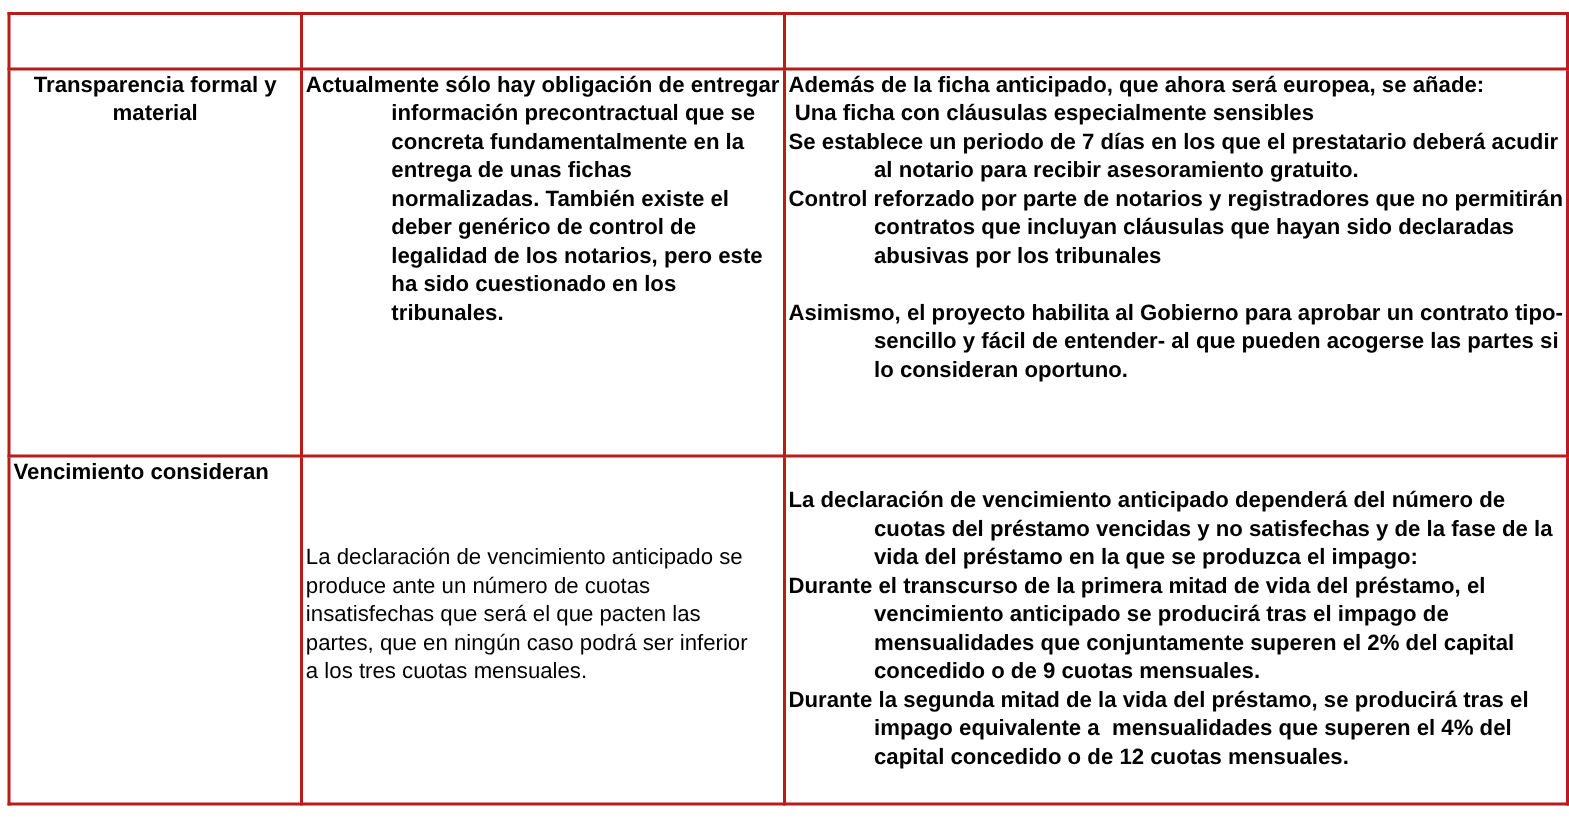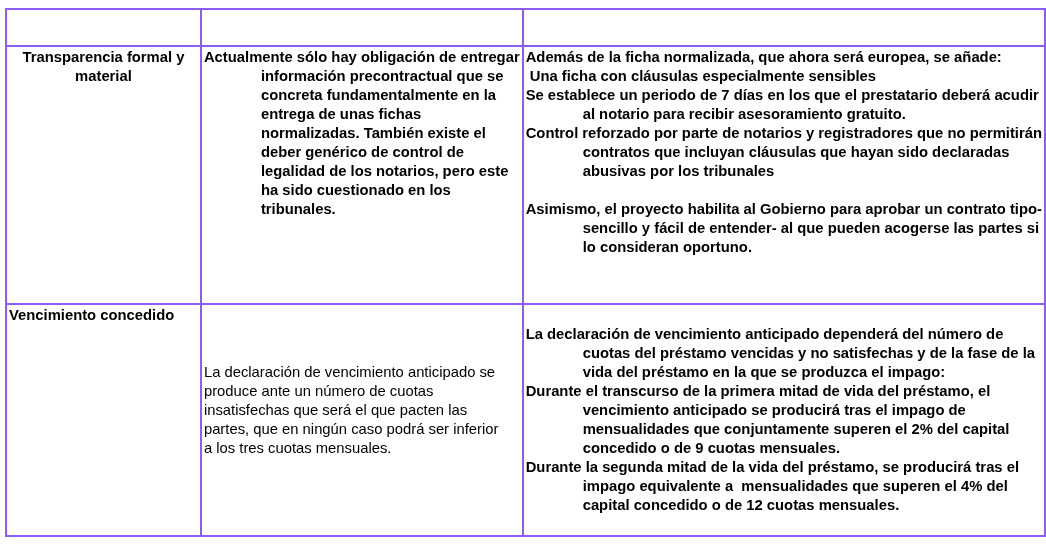--- a/index.html
+++ b/index.html
@@ -18,21 +18,21 @@
   }
   table.doc-table {
     position: absolute;
     left: 5px;
     top: 8px;
     border-collapse: collapse;
     table-layout: fixed;
     border: 2px solid #000000;
   }
   table.doc-table td {
-    border: 2px solid #8b5cf6;
+    border: 2px solid #b91c1c;
     vertical-align: top;
     padding: 1px 2px 0 2px;
     font-size: 14.8px;
     line-height: 19px;
     overflow: hidden;
   }
   col.c1 { width: 215px; }
   col.c2 { width: 309px; }
   col.c3 { width: 505px; }
   tr.r1 { height: 37px; }
@@ -68,31 +68,31 @@
         <td></td>
       </tr>
       <tr class="r2">
         <td class="bold" style="text-align: center;">
             <p class="para flush">Transparencia formal y<br>material</p>
           </td>
         <td>
             <p class="para hang">Actualmente sólo hay obligación de entregar<br>información precontractual que se<br>concreta fundamentalmente en la<br>entrega de unas fichas<br>normalizadas. También existe el<br>deber genérico de control de<br>legalidad de los notarios, pero este<br>ha sido cuestionado en los<br>tribunales.</p>
           </td>
         <td>
-            <p class="para hang">Además de la ficha normalizada, que ahora será europea, se añade:</p>
+            <p class="para hang">Además de la ficha anticipado, que ahora será europea, se añade:</p>
             <p class="para hang">&nbsp;Una ficha con cláusulas especialmente sensibles</p>
             <p class="para hang">Se establece un periodo de 7 días en los que el prestatario deberá acudir<br>al notario para recibir asesoramiento gratuito.</p>
             <p class="para hang">Control reforzado por parte de notarios y registradores que no permitirán<br>contratos que incluyan cláusulas que hayan sido declaradas<br>abusivas por los tribunales</p>
             <p class="para blank">&nbsp;</p>
             <p class="para hang">Asimismo, el proyecto habilita al Gobierno para aprobar un contrato tipo-<br>sencillo y fácil de entender- al que pueden acogerse las partes si<br>lo consideran oportuno.</p>
           </td>
       </tr>
       <tr class="r3">
         <td class="bold" style="text-align: left;">
-            <p class="para flush">Vencimiento concedido</p>
+            <p class="para flush">Vencimiento consideran</p>
           </td>
         <td>
             <p class="para blank">&nbsp;</p>
             <p class="para blank">&nbsp;</p>
             <p class="para blank">&nbsp;</p>
             <p class="para flush">La declaración de vencimiento anticipado se<br>produce ante un número de cuotas<br>insatisfechas que será el que pacten las<br>partes, que en ningún caso podrá ser inferior<br>a los tres cuotas mensuales.</p>
           </td>
         <td>
             <p class="para blank">&nbsp;</p>
             <p class="para hang">La declaración de vencimiento anticipado dependerá del número de<br>cuotas del préstamo vencidas y no satisfechas y de la fase de la<br>vida del préstamo en la que se produzca el impago:</p>

